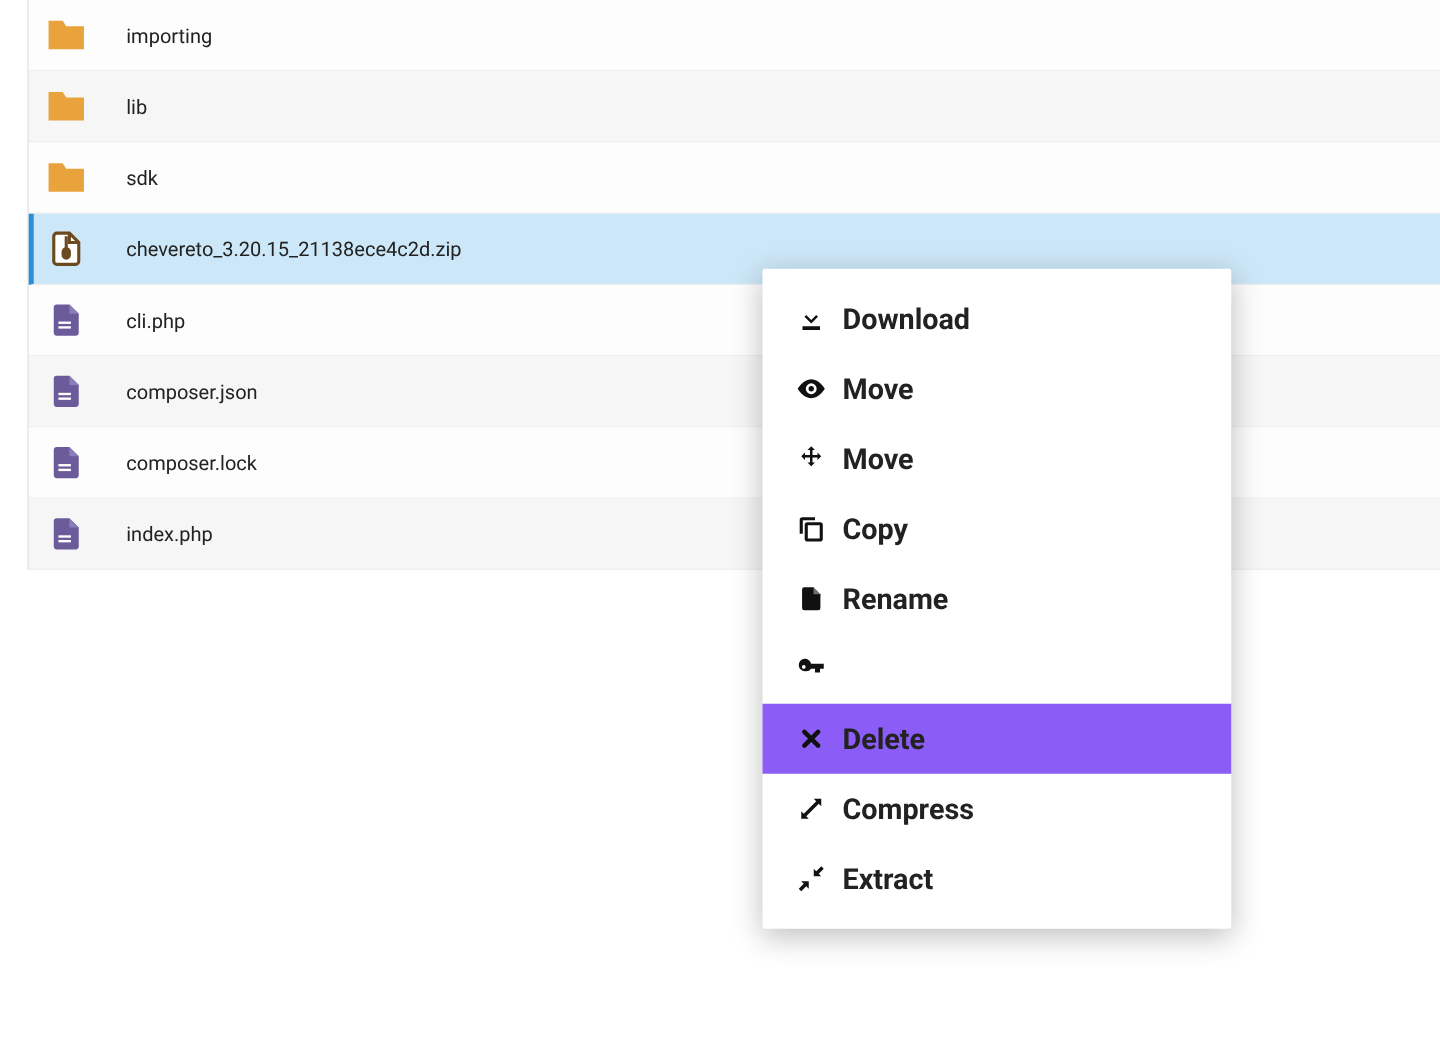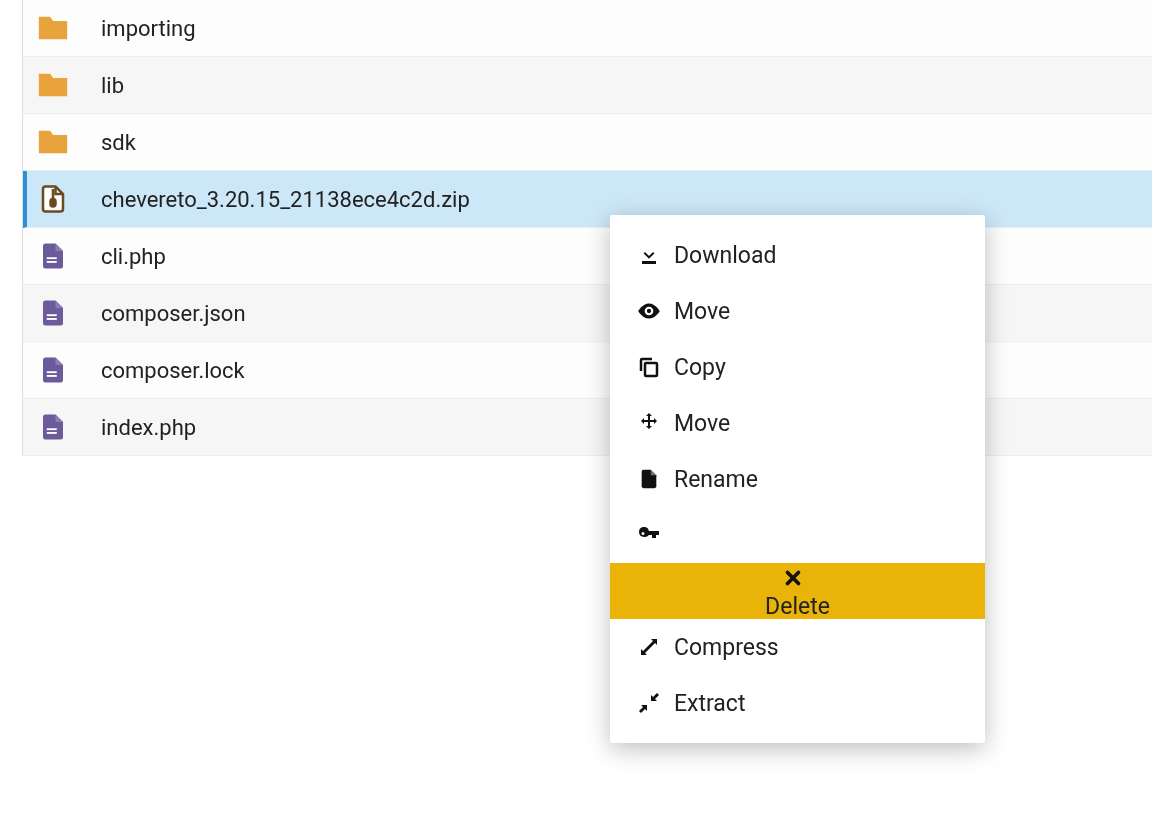--- a/index.html
+++ b/index.html
@@ -44,21 +44,21 @@
     .file-icon {
       width: 36px;
       height: 36px;
       flex-shrink: 0;
       margin-right: 30px;
       display: flex;
       align-items: center;
       justify-content: center;
     }
     .file-name {
-      font-size: 22px;
+      font-size: 16px;
       color: #222;
       font-weight: 400;
     }
     .context-menu {
       position: absolute;
       left: 610px;
       top: 215px;
       width: 375px;
       background: #fff;
       box-shadow: 0 6px 24px rgba(0,0,0,0.25);
@@ -68,34 +68,33 @@
     .context-item {
       display: flex;
       align-items: center;
       height: 56px;
       padding: 0 24px;
       cursor: pointer;
       font-size: 23px;
       color: #222;
     }
     .context-item.highlighted {
-      background: #eab308;
-      flex-direction: column;
+      background: #8b5cf6;
     }
     .context-icon {
       width: 30px;
       height: 30px;
       flex-shrink: 0;
       margin-right: 10px;
       display: flex;
       align-items: center;
       justify-content: center;
     }
     .context-label {
-      font-weight: 400;
+      font-weight: 700;
     }
   </style>
 </head>
 <body>
 
 <div class="file-list">
   <div class="file-row">
     <span class="file-icon">
       <svg viewBox="0 0 24 24" width="34" height="34" fill="#e8a33d">
           <path d="M10 4H2v16h20V7H12l-2-3z"></path>
@@ -188,37 +187,37 @@
   <div class="context-item">
     <span class="context-icon">
       <svg viewBox="0 0 24 24" width="26" height="26" fill="#111">
           <path d="M12 5C6 5 2 12 2 12s4 7 10 7 10-7 10-7-4-7-10-7zm0 11a4 4 0 1 1 0-8 4 4 0 0 1 0 8zm0-6a2 2 0 1 0 0 4 2 2 0 0 0 0-4z"></path>
         </svg>
     </span>
     <span class="context-label">Move</span>
   </div>
   <div class="context-item">
     <span class="context-icon">
+      <svg viewBox="0 0 24 24" width="24" height="24" fill="#111">
+          <path d="M12 2l3 3h-2v4h4V7l3 3-3 3v-2h-4v4h2l-3 3-3-3h2v-4H7v2l-3-3 3-3v2h4V5H9l3-3z"></path>
+        </svg>
+    </span>
+    <span class="context-label">Move</span>
+  </div>
+  <div class="context-item">
+    <span class="context-icon">
       <svg viewBox="0 0 24 24" width="24" height="24" fill="none" stroke="#111" stroke-width="2.5">
           <rect x="8" y="8" width="12" height="13" rx="1"></rect>
           <path d="M4 16V5a1 1 0 0 1 1-1h10"></path>
         </svg>
     </span>
     <span class="context-label">Copy</span>
   </div>
   <div class="context-item">
     <span class="context-icon">
-      <svg viewBox="0 0 24 24" width="24" height="24" fill="#111">
-          <path d="M12 2l3 3h-2v4h4V7l3 3-3 3v-2h-4v4h2l-3 3-3-3h2v-4H7v2l-3-3 3-3v2h4V5H9l3-3z"></path>
-        </svg>
-    </span>
-    <span class="context-label">Move</span>
-  </div>
-  <div class="context-item">
-    <span class="context-icon">
       <svg viewBox="0 0 24 24" width="22" height="22" fill="#111">
           <path d="M14 2H6a2 2 0 0 0-2 2v16a2 2 0 0 0 2 2h12a2 2 0 0 0 2-2V8l-6-6z"></path>
           <path d="M14 2v6h6" fill="#fff" opacity="0.4"></path>
         </svg>
     </span>
     <span class="context-label">Rename</span>
   </div>
   <div class="context-item">
     <span class="context-icon">
       <svg viewBox="0 0 24 24" width="24" height="24" fill="#111">

